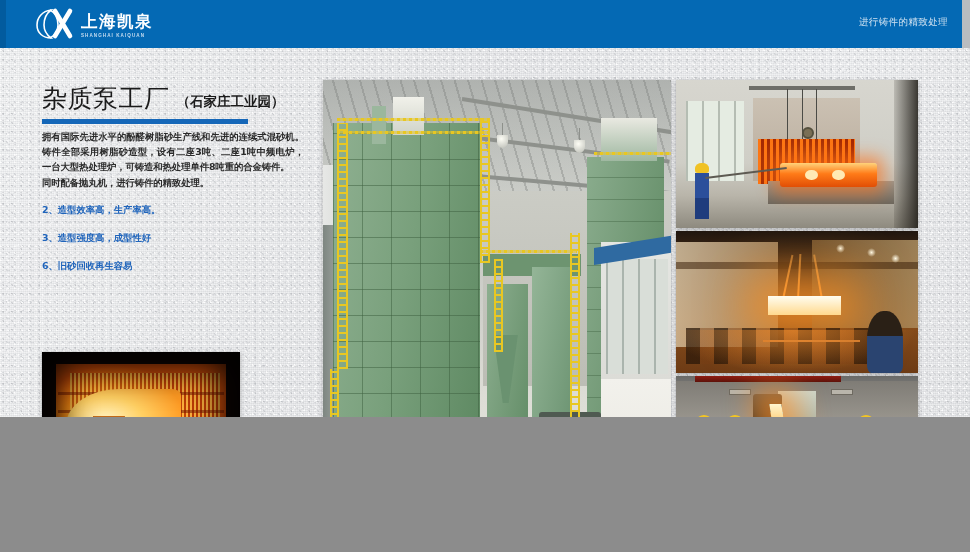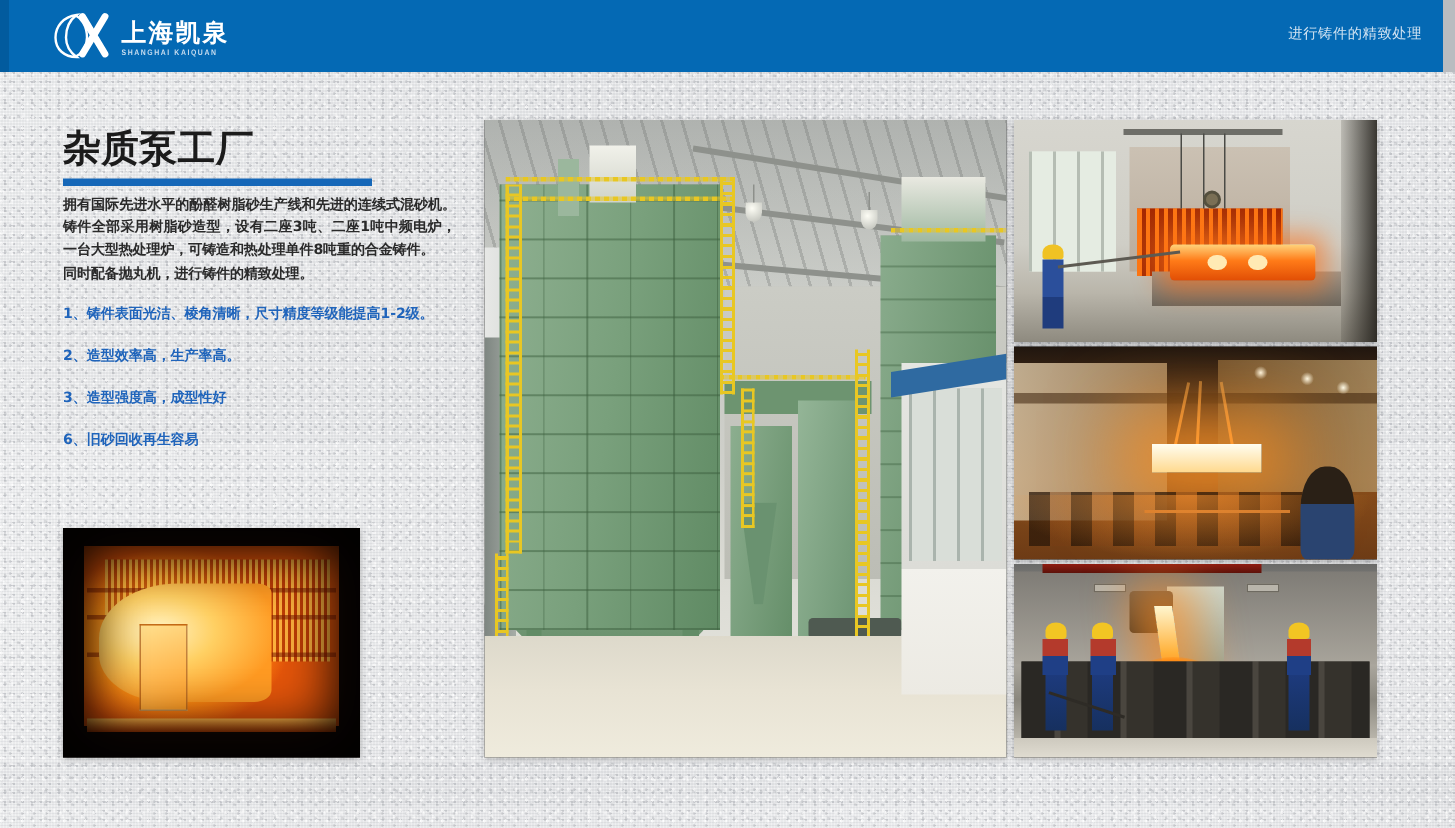--- a/index.html
+++ b/index.html
@@ -9,21 +9,21 @@
     width: 970px;
     height: 552px;
     overflow: hidden;
     font-family: "Liberation Sans", sans-serif;
     background: #8c8c8c;
   }
 
   .slide {
     position: relative;
     width: 970px;
-    height: 552px;
+    height: 417px;
     background: #fdba74;
     overflow: hidden;
   }
 
   
   .slide-bg {
     position: absolute;
     inset: 0;
     background-color: #e9eaeb;
     background-image:
@@ -103,21 +103,21 @@
     right: 0; top: 0; width: 8px; height: 48px;
     background: #b9bcc0;
   }
 
   
   .title-block { position: absolute; left: 42px; top: 86px; width: 270px; z-index: 4; }
   .title-row { display: flex; align-items: flex-end; gap: 7px; }
   .title-main {
     font-family: "DejaVu Sans", sans-serif;
     font-size: 25px;
-    font-weight: bold;
+    font-weight: normal;
     color: #1b1b1b;
     letter-spacing: .5px;
     line-height: 26px;
   }
   .title-sub {
     font-family: "DejaVu Sans", sans-serif;
     font-size: 13.5px;
     font-weight: bold;
     color: #1b1b1b;
     line-height: 20px;
@@ -533,29 +533,29 @@
       </span>
     </div>
 
     <div class="header-slogan">进行铸件的精致处理</div>
     <div class="header-rightcap"></div>
   </div>
 
   <div class="title-block">
     <div class="title-row">
       <span class="title-main">杂质泵工厂</span>
+      <span class="title-sub">（石家庄工业园）</span>
     </div>
     <div class="title-rule"></div>
   </div>
 
   <div class="body-block">
     <p class="body-para">拥有国际先进水平的酚醛树脂砂生产线和先进的连续式混砂机。铸件全部采用树脂砂造型，设有二座3吨、二座1吨中频电炉，一台大型热处理炉，可铸造和热处理单件8吨重的合金铸件。</p>
     <p class="body-para tight">同时配备抛丸机，进行铸件的精致处理。</p>
     <div class="bullets">
-      <div class="bullet">1、铸件表面光洁、棱角清晰，尺寸精度等级能提高1-2级。</div>
       <div class="bullet">2、造型效率高，生产率高。</div>
       <div class="bullet">3、造型强度高，成型性好</div>
       <div class="bullet">6、旧砂回收再生容易</div>
     </div>
   </div>
 
   <div class="photo ph-furnace photo-shadow">
     <div class="ph-inner">
       <div class="furn-dark"></div>
       <div class="furn-mouth"></div>

